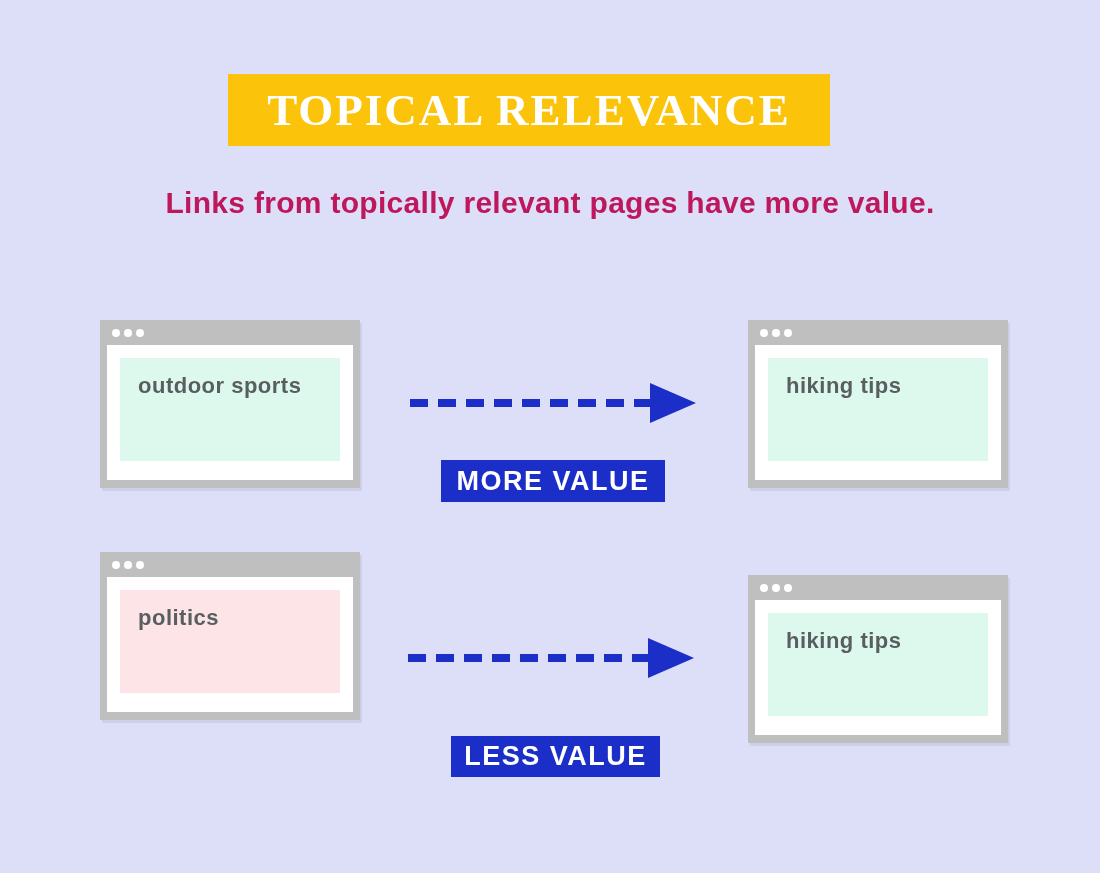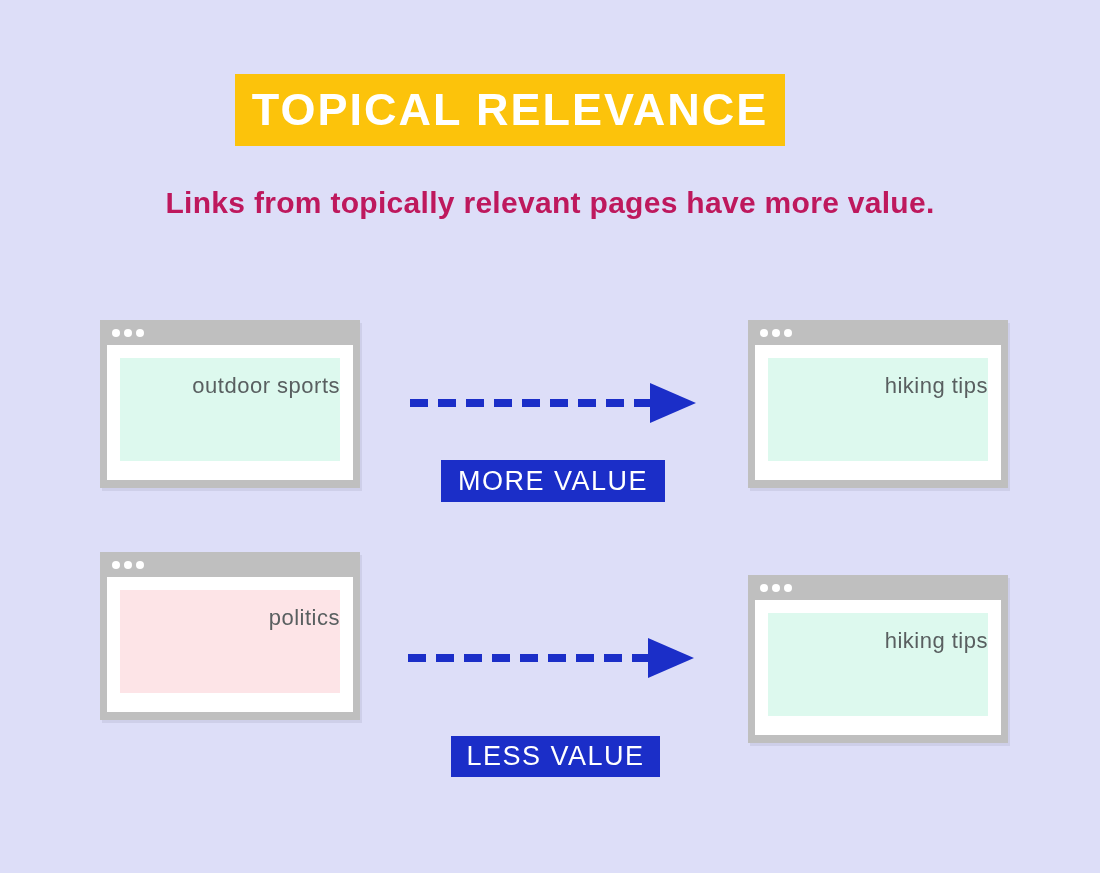--- a/index.html
+++ b/index.html
@@ -10,24 +10,24 @@
   .canvas {
     position: relative;
     width: 1100px; height: 873px;
     background: #dddef8;
     overflow: hidden;
   }
 
   
   .banner {
     position: absolute;
-    left: 235px; top: 74px;
-    width: 550px; height: 72px;
+    left: 228px; top: 74px;
+    width: 602px; height: 72px;
     background: #fcc30b;
-    display: flex; align-items: center; justify-content: center;
+    display: flex; align-items: center; justify-content: center; font-family: Liberation Serif, serif;
   }
   .banner-text {
     color: #ffffff;
     font-size: 45px;
     font-weight: 700;
     letter-spacing: 2px;
     white-space: nowrap;
   }
   .subtitle {
     position: absolute;
@@ -64,24 +64,23 @@
     padding: 13px 13px 19px 13px;
   }
   .panel {
     width: 100%; height: 100%;
     background: #ddf9ee; 
   }
   .panel-label {
     display: block;
     padding: 15px 0 0 18px;
     font-size: 22px;
-    font-weight: 400;
+    font-weight: 700;
     color: #595f60;
     letter-spacing: 0.5px;
-    text-align: right;
   }
   .w-src-1 { left: 100px; top: 320px; }
   .w-tgt-1 { left: 748px; top: 320px; }
   .w-src-2 { left: 100px; top: 552px; }
   .w-tgt-2 { left: 748px; top: 575px; }
 
   
   .arrow { position: absolute; width: 300px; height: 40px; }
   .dash-line {
     position: absolute;
@@ -101,21 +100,21 @@
   }
   .arrow-1 { left: 410px; top: 383px; }
   .arrow-2 { left: 408px; top: 638px; }
 
   
   .badge {
     position: absolute;
     background: #1b2ec8;
     color: #ffffff;
     font-size: 27px;
-    font-weight: 400;
+    font-weight: 700;
     letter-spacing: 1.5px;
     display: flex; align-items: center; justify-content: center;
     white-space: nowrap;
   }
   .badge-1 { left: 441px; top: 460px; width: 224px; height: 42px; }
   .badge-2 { left: 451px; top: 736px; width: 209px; height: 41px; }
 </style>
 </head>
 <body>
 

